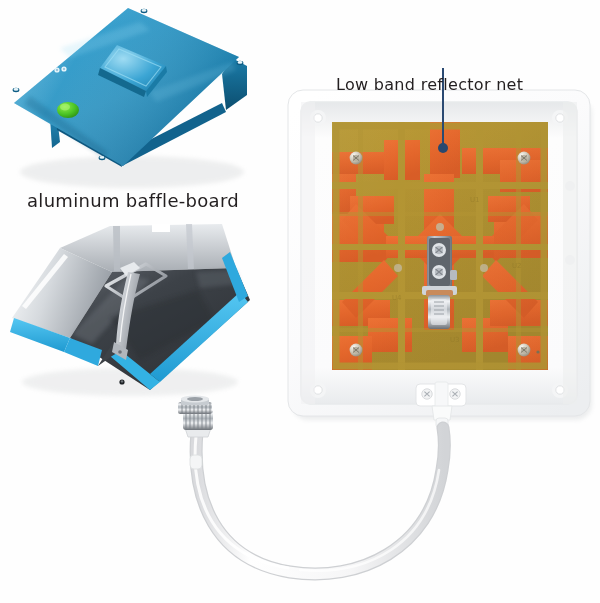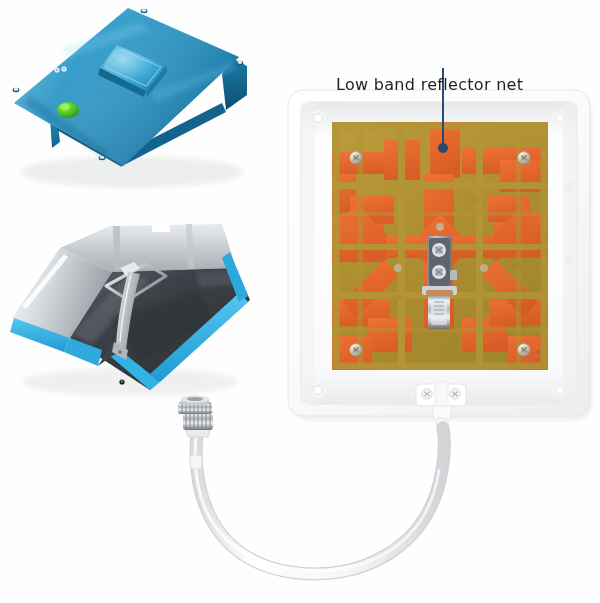--- a/index.html
+++ b/index.html
@@ -415,14 +415,15 @@
     </g>
 
     <g>
       <line x1="443" y1="68" x2="443" y2="146" stroke="#2b4a72" stroke-width="2"></line>
       <circle cx="443" cy="148" r="5" fill="#29486f"></circle>
     </g>
   </svg>
 
   <div class="lbl" id="label-low-band">Low band reflector net</div>
 
+  <div class="lbl" id="label-baffle">aluminum baffle-board</div>
 
 </div>
 
 </body></html>

